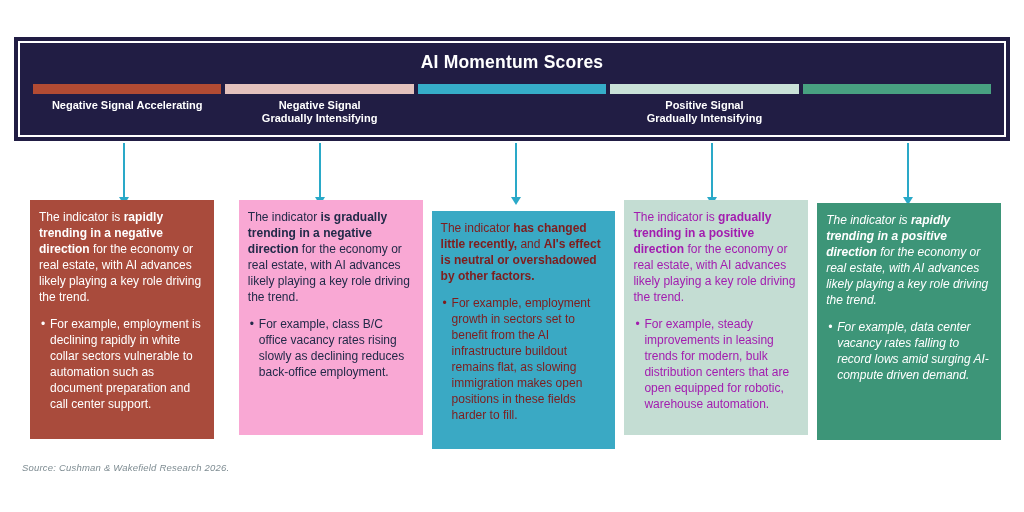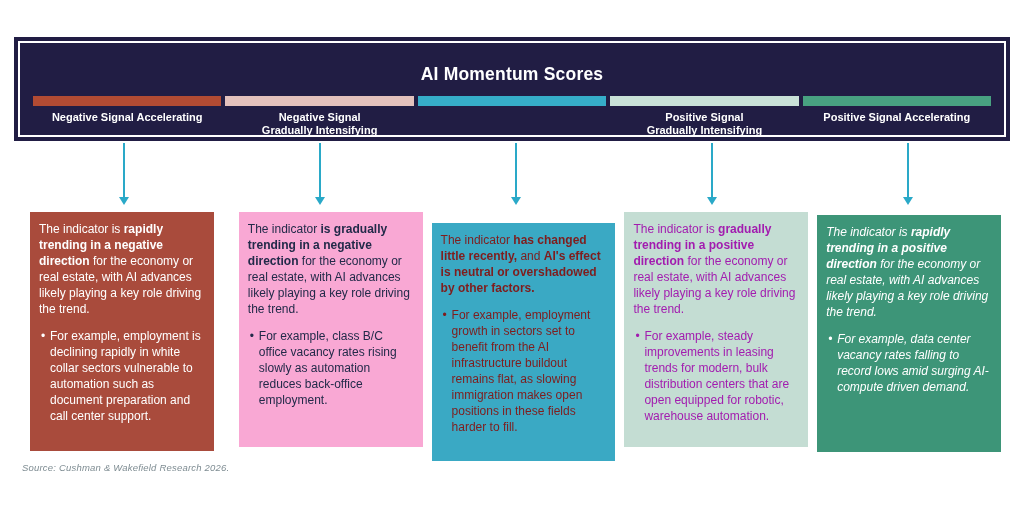--- a/index.html
+++ b/index.html
@@ -2,21 +2,21 @@
 <html><head>
 <meta charset="utf-8">
 <style>
   * { margin: 0; padding: 0; box-sizing: border-box; }
   html, body { width: 1024px; height: 512px; background: #ffffff; overflow: hidden; }
   body { font-family: "Liberation Sans", sans-serif; position: relative; }
 
   
   .header {
     position: absolute; left: 14px; top: 37px; width: 996px; height: 104px;
-    background: #211D44; padding: 16px 4px;
+    background: #211D44; padding: 4px 4px;
   }
   .header-inner-border {
     position: absolute; inset: 4px; border: 2px solid #ffffff; pointer-events: none;
   }
   .header-title {
     color: #ffffff; font-size: 17.5px; font-weight: 700; text-align: center;
     padding-top: 11px; letter-spacing: 0.2px;
   }
   .header-cols {
     display: flex; gap: 4px; padding: 0 15px; margin-top: 11px;
@@ -36,21 +36,21 @@
   .acol { flex: 1 1 0; display: flex; flex-direction: column; align-items: center; }
   .arrow-line { width: 2px; height: 54px; }
   .arrow-head {
     width: 0; height: 0;
     border-left: 5px solid transparent; border-right: 5px solid transparent;
     border-top-width: 8px; border-top-style: solid;
   }
 
   
   .boxes {
-    position: absolute; left: 30px; top: 212px; width: 971px;
+    position: absolute; left: 30px; top: 200px; width: 971px;
     display: flex; gap: 9px; align-items: flex-start;
   }
   .box {
     flex: 1 1 0; min-width: 0; padding: 9px 8px 10px 9px;
     font-size: 12px; line-height: 16px;
   }
   .box .lead { margin-bottom: 11px; }
   .box .lead b { font-weight: 700; }
   .bullet-row { display: flex; }
   .bullet-dot { width: 11px; flex: 0 0 11px; padding-left: 2px; }
@@ -79,21 +79,20 @@
       </div>
       <div class="hcol">
         <div class="hbar" style="background: rgb(54, 173, 201);"></div>
       </div>
       <div class="hcol">
         <div class="hbar" style="background: rgb(201, 225, 216);"></div>
         <div class="hlabel">Positive Signal<br>Gradually Intensifying</div>
       </div>
       <div class="hcol">
         <div class="hbar" style="background: rgb(72, 161, 129);"></div>
-        <div class="hlabel">Positive Signal Accelerating</div>
       </div>
     </div>
 </div>
 
 <div class="arrows">
     <div class="acol">
       <div class="arrow-line" style="background: rgb(42, 169, 200);"></div>
       <div class="arrow-head" style="border-top-color: rgb(42, 169, 200);"></div>
     </div>
     <div class="acol">
@@ -119,21 +118,21 @@
       <div class="lead"><span>The indicator is </span><b>rapidly trending in a negative direction</b><span> for the economy or real estate, with AI advances likely playing a key role driving the trend.</span></div>
       <div class="bullet-row">
         <div class="bullet-dot">•</div>
         <div class="bullet-text">For example, employment is declining rapidly in white collar sectors vulnerable to automation such as document preparation and call center support.</div>
       </div>
     </div>
     <div class="box" style="background: #f9a8d4; color: rgb(34, 42, 73); min-height: 235px; margin-top: 0px; margin-left: 16px;">
       <div class="lead"><span>The indicator </span><b>is gradually trending in a negative direction</b><span> for the economy or real estate, with AI advances likely playing a key role driving the trend.</span></div>
       <div class="bullet-row">
         <div class="bullet-dot">•</div>
-        <div class="bullet-text">For example, class B/C office vacancy rates rising slowly as automation reduces back-office employment.</div>
+        <div class="bullet-text">For example, class B/C office vacancy rates rising slowly as declining reduces back-office employment.</div>
       </div>
     </div>
     <div class="box" style="background: rgb(58, 169, 196); color: #7f1d1d; min-height: 238px; margin-top: 11px;">
       <div class="lead"><span>The indicator </span><b>has changed little recently,</b><span> and </span><b>AI's effect is neutral or overshadowed by other factors.</b></div>
       <div class="bullet-row">
         <div class="bullet-dot">•</div>
         <div class="bullet-text">For example, employment growth in sectors set to benefit from the AI infrastructure buildout remains flat, as slowing immigration makes open positions in these fields harder to fill.</div>
       </div>
     </div>
     <div class="box" style="background: rgb(196, 221, 211); color: #a21caf; min-height: 235px; margin-top: 0px;">

